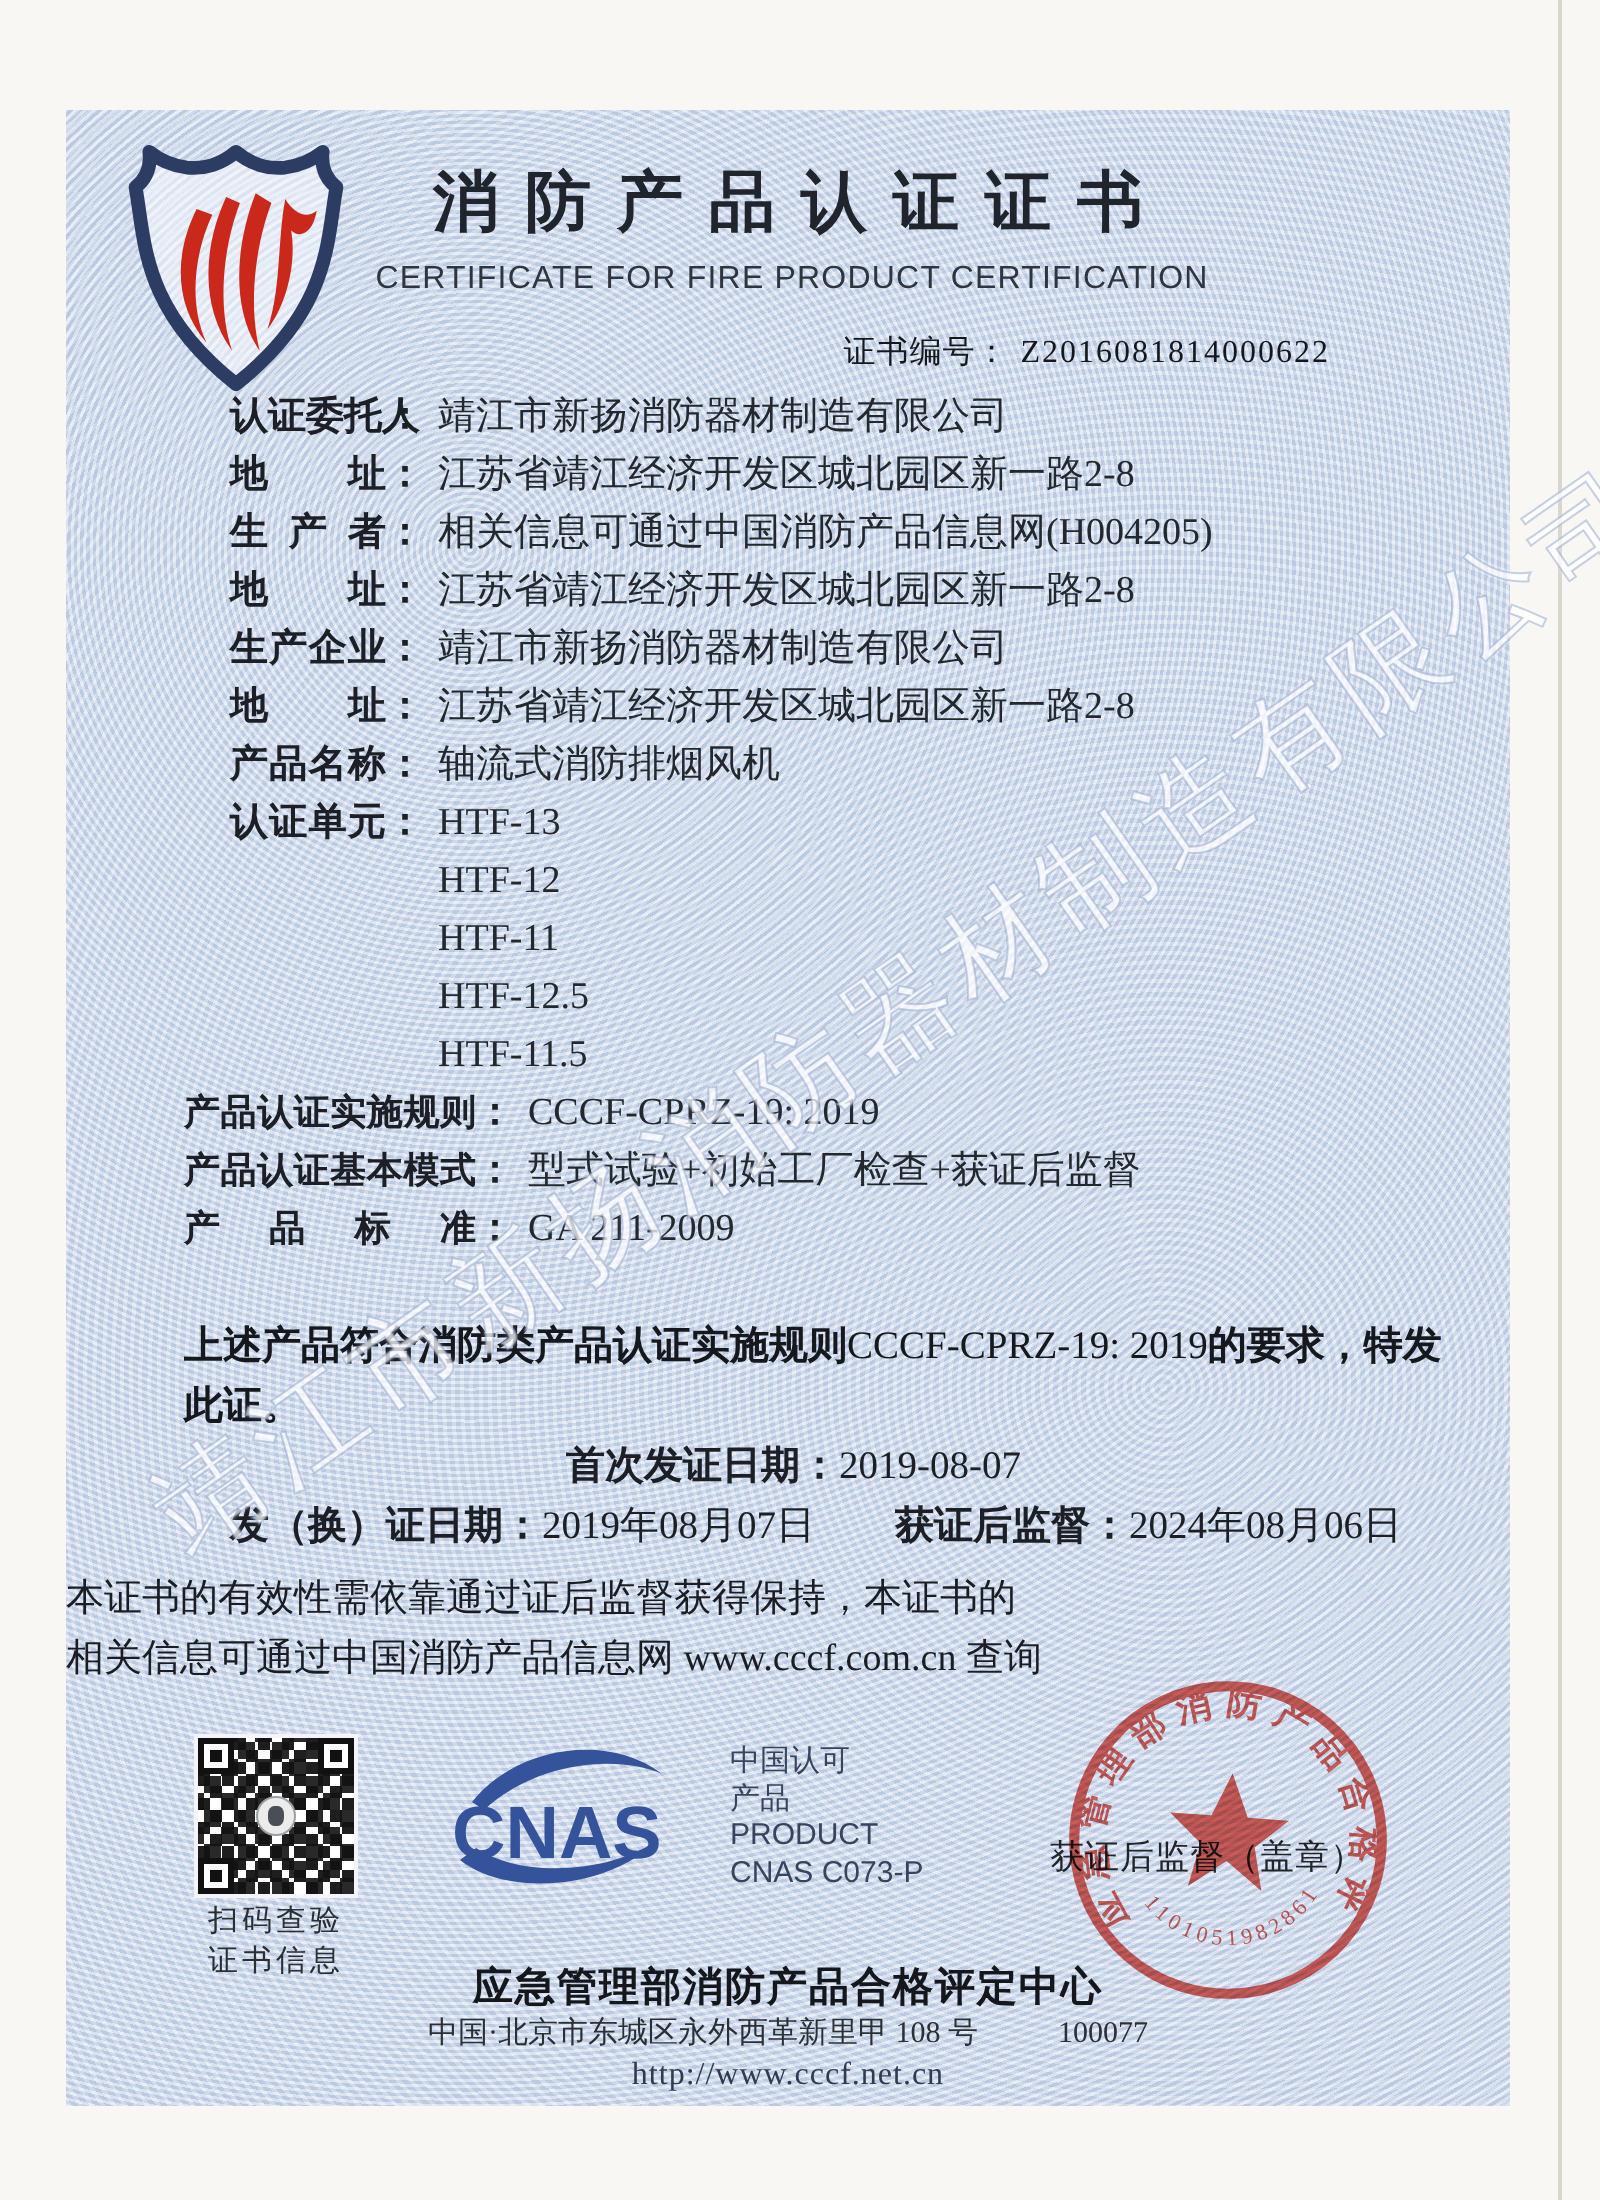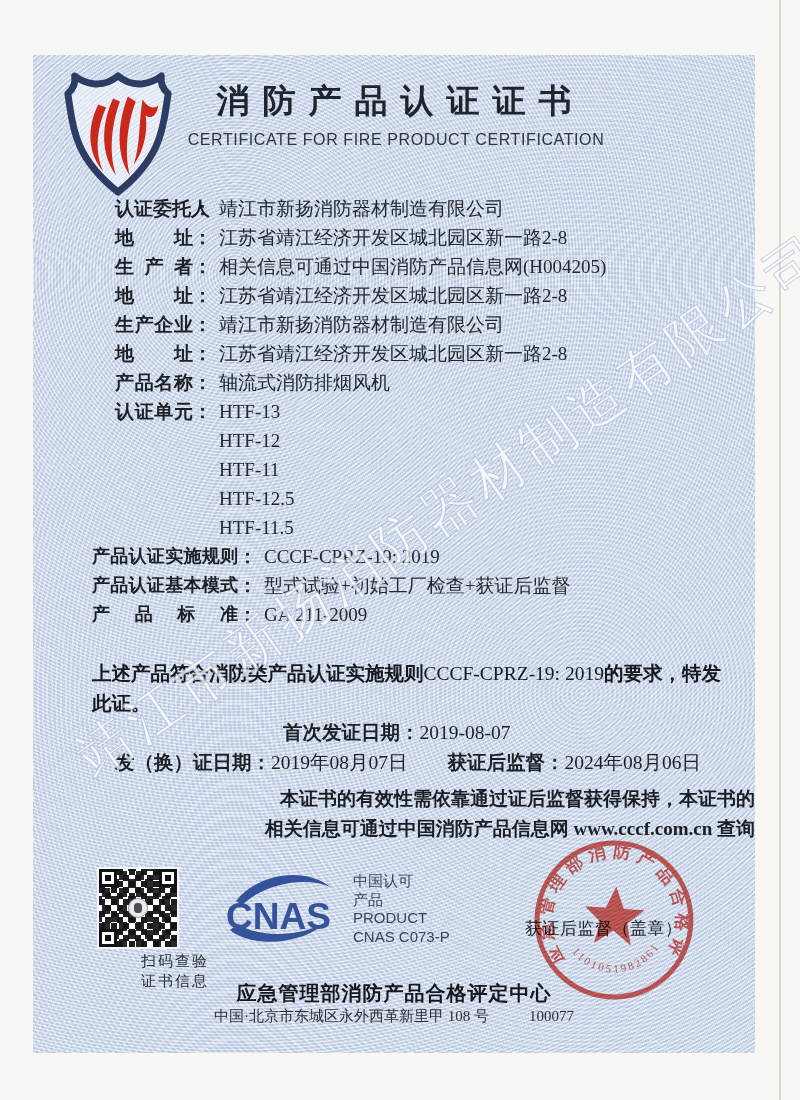--- a/index.html
+++ b/index.html
@@ -48,39 +48,39 @@
   .colon{font-weight:bold;margin-right:7px;}
   .ghost{visibility:hidden;}
   .val{color:#23282f;}
   .stmt{position:absolute;left:59px;top:604px;width:636px;font-size:19.5px;font-weight:bold;line-height:30px;color:#15181d;font-family:Liberation Serif, serif;}
   .stmt .code{font-weight:normal;}
 
   .first-issue{position:absolute;left:210px;top:664px;font-size:19.5px;padding-left:40px;}
   .issue-row{position:absolute;left:82px;top:694px;font-size:19.5px;white-space:nowrap;}
   .blab{font-weight:bold;}
   .gap40{display:inline-block;width:40px;}
-  .notice{position:absolute;left:0;right:0;text-align:right;font-size:19px;font-weight:700;color:#1a1e24;}
+  .notice{position:absolute;left:0;right:0;text-align:left;font-size:19px;font-weight:400;color:#1a1e24;}
   .n1{top:731px;}.n2{top:761px;}
 
   .qr{position:absolute;left:64px;top:812px;width:82px;height:82px;background:#f3f5f9;}
   .qr-inner{position:absolute;inset:2px;
     background:
       repeating-conic-gradient(rgba(18,18,18,.95) 0% 25%, transparent 25% 50%) 0 0/12px 12px,
       repeating-conic-gradient(transparent 0% 25%, rgba(18,18,18,.9) 25% 50%) 3px 2px/17px 17px,
       #fff;}
   .finder{position:absolute;width:18px;height:18px;border:3px solid #111;background:#fff;box-sizing:border-box;}
   .finder::after{content:"";position:absolute;left:3px;top:3px;width:6px;height:6px;background:#111;}
   .f-tl{left:2px;top:2px;}.f-tr{right:2px;top:2px;}.f-bl{left:2px;bottom:2px;}
   .qr-logo{position:absolute;left:31px;top:31px;width:20px;height:20px;border-radius:50%;
     background:#ececec;border:1px solid #9aa0a8;box-sizing:border-box;}
   .qr-logo::after{content:"";position:absolute;left:5px;top:4px;width:8px;height:10px;border-radius:40%;background:#4a4f57;}
-  .qr-cap{position:absolute;left:34px;top:896px;width:142px;text-align:right;font-size:15px;letter-spacing:2px;color:#2a2f36;line-height:20px;}
+  .qr-cap{position:absolute;left:34px;top:896px;width:142px;text-align:center;font-size:15px;letter-spacing:2px;color:#2a2f36;line-height:20px;}
 
   .cnas{position:absolute;left:193px;top:816px;width:110px;height:76px;}
-  .cnas-text{position:absolute;left:320px;top:817px;font-size:15px;line-height:18.5px;color:#39435e;
+  .cnas-text{position:absolute;left:332px;top:817px;font-size:15px;line-height:18.5px;color:#39435e;
     font-family:"Liberation Sans","DejaVu Sans",sans-serif;}
 
   .seal{position:absolute;left:495px;top:779px;width:172px;height:172px;opacity:.85;transform:rotate(-4deg);z-index:4;mix-blend-mode:multiply;}
   .seal-label{position:absolute;left:492px;top:862px;width:216px;font-size:17px;letter-spacing:.5px;color:#21252b;z-index:2;white-space:nowrap;}
 
   .org{position:absolute;left:0;right:0;top:925px;text-align:center;font-size:20px;font-weight:bold;letter-spacing:1px;color:#14171c;}
   .addr{position:absolute;left:0;right:0;top:952px;text-align:center;font-size:15px;color:#2b2f36;}
   .site{position:absolute;left:0;right:0;top:974px;text-align:center;font-size:16px;color:#303a50;letter-spacing:.5px;}
 </style>
 </head>
@@ -96,20 +96,21 @@
     <path d="M60,7 C67,13 76,16 85,15 C92,14 99,11 104,7 C103,15 106,21 111,25 C106,53 108,87 60,125 C12,87 14,53 9,25 C14,21 17,15 16,7 C21,11 28,14 35,15 C44,16 53,13 60,7 Z" fill="rgba(248,250,255,.55)" stroke="#2c3c63" stroke-width="7" stroke-linejoin="round"></path>
     <path d="M40,36 C29,58 28,84 45,104 C35,82 40,56 48,39 Z" fill="#cb281c"></path>
     <path d="M55,30 C43,56 42,86 58,108 C50,84 54,54 62,33 Z" fill="#cb281c"></path>
     <path d="M70,28 C59,56 58,88 72,108 C66,84 70,54 78,33 Z" fill="#cb281c"></path>
     <path d="M85,31 C90,39 96,41 101,37 C99,49 92,51 88,47 C91,64 85,86 76,97 C83,76 81,52 85,31 Z" fill="#cb281c"></path>
   </svg>
 
   <div class="title-cn">消防产品认证证书</div>
   <div class="title-en">CERTIFICATE FOR FIRE PRODUCT CERTIFICATION</div>
 
+  <div class="certno"><span>证书编号：</span><span class="num">Z2016081814000622</span></div>
 
   <div class="col">
     <div class="row indent"><span class="lab">认证委托人</span><span class="colon">：</span><span class="val">靖江市新扬消防器材制造有限公司</span></div>
     <div class="row indent"><span class="lab">地址</span><span class="colon">：</span><span class="val">江苏省靖江经济开发区城北园区新一路2-8</span></div>
     <div class="row indent"><span class="lab">生产者</span><span class="colon">：</span><span class="val">相关信息可通过中国消防产品信息网(H004205)</span></div>
     <div class="row indent"><span class="lab">地址</span><span class="colon">：</span><span class="val">江苏省靖江经济开发区城北园区新一路2-8</span></div>
     <div class="row indent"><span class="lab">生产企业</span><span class="colon">：</span><span class="val">靖江市新扬消防器材制造有限公司</span></div>
     <div class="row indent"><span class="lab">地址</span><span class="colon">：</span><span class="val">江苏省靖江经济开发区城北园区新一路2-8</span></div>
     <div class="row indent"><span class="lab">产品名称</span><span class="colon">：</span><span class="val">轴流式消防排烟风机</span></div>
     <div class="row indent"><span class="lab">认证单元</span><span class="colon">：</span><span class="val">HTF-13</span></div>
@@ -168,14 +169,15 @@
     <text fill="#d8453c" font-size="17" letter-spacing="6" font-weight="bold">
       <textPath href="#sealArcTop">应急管理部消防产品合格评定中心</textPath>
     </text>
     <text fill="#d8453c" font-size="11" letter-spacing="2.5" text-anchor="middle">
       <textPath href="#sealArcBottom" startOffset="50%">1101051982861</textPath>
     </text>
   </svg>
 
   <div class="org">应急管理部消防产品合格评定中心</div>
   <div class="addr"><span>中国·北京市东城区永外西革新里甲 108 号</span><span class="gap40"></span><span>100077</span></div>
+  <div class="site">http://www.cccf.net.cn</div>
 
 </div>
 
 </body></html>

